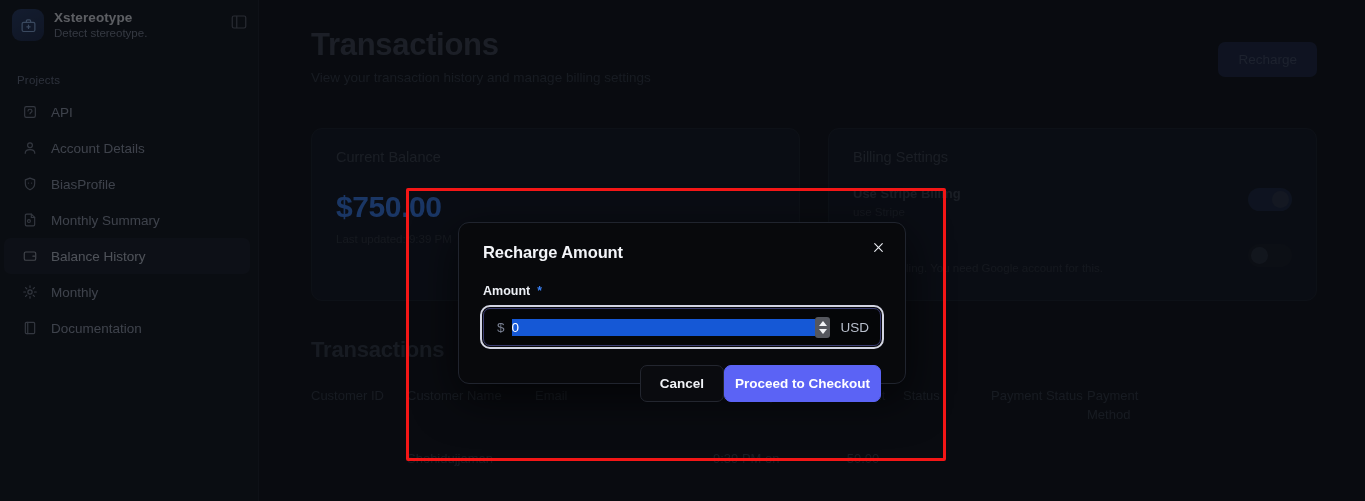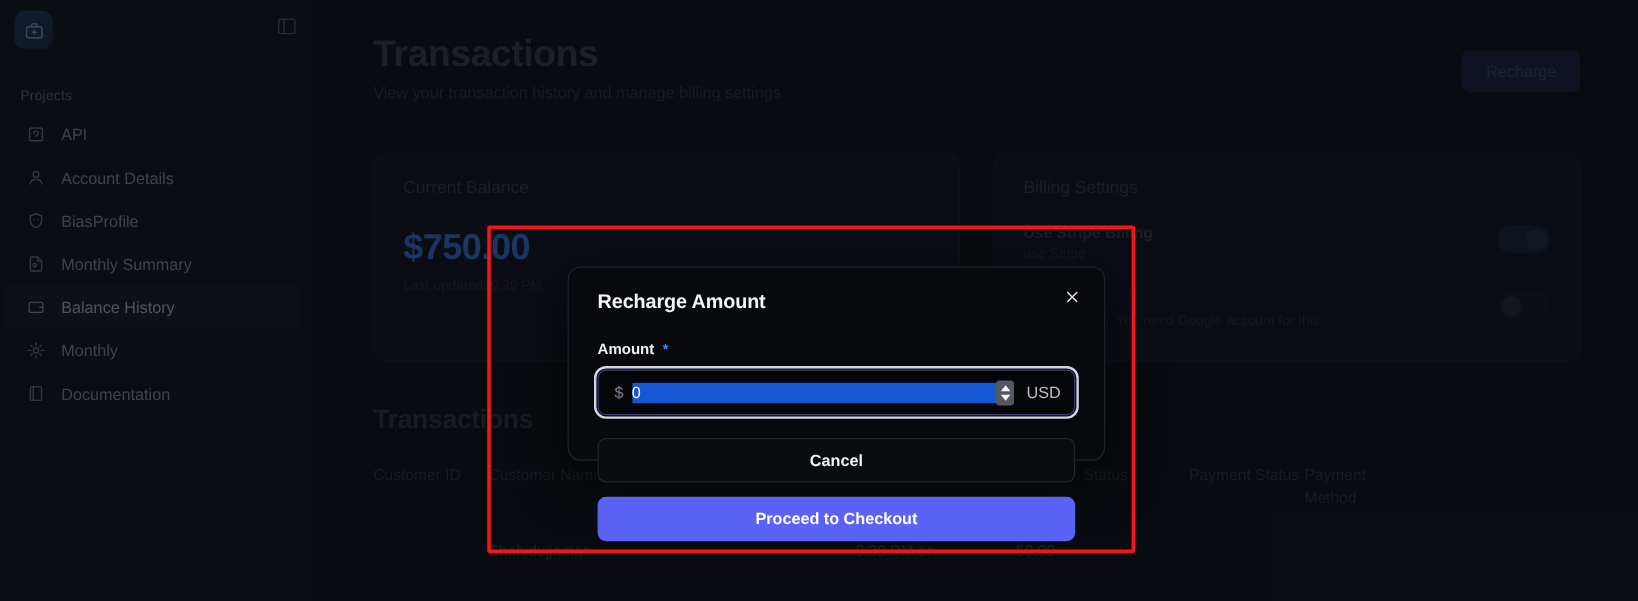--- a/index.html
+++ b/index.html
@@ -156,21 +156,20 @@
   #modal {
     position: absolute;
     left: 458px; top: 222px;
     width: 448px; height: 162px;
     background: #08090c;
     border: 1px solid #20242e;
     border-radius: 11px;
     z-index: 50;
     padding: 20px 24px 0 24px;
     box-shadow: 0 14px 44px rgba(0,0,0,.66);
-    margin-left: 15px;
   }
   .modal-title { font-size: 16.5px; font-weight: 700; color: #f3f5f9; letter-spacing: -.1px; }
   .modal-close {
     position: absolute; right: 17px; top: 15px;
     width: 19px; height: 19px; cursor: pointer;
     display: flex; align-items: center; justify-content: center;
   }
   .modal-close svg { display: block; }
 
   .field-label {
@@ -218,23 +217,22 @@
   }
   .spinner .tri-down {
     width: 0; height: 0;
     border-left: 4.5px solid transparent;
     border-right: 4.5px solid transparent;
     border-top: 5px solid #f2f3f6;
   }
   .cur-suffix { color: #b9bfcc; font-size: 13.5px; margin-left: 10px; }
 
   .modal-actions {
-    display: flex; justify-content: flex-end; gap: 12px;
+    display: flex; justify-content: flex-end; 
     margin-top: 19px;
-    flex-direction: column;
   }
   .btn {
     font-size: 13.5px; font-weight: 700;
     border-radius: 7px; cursor: pointer;
     padding: 10px 19px;
     border: 1px solid transparent;
   }
   .btn-cancel { background: #0a0b0f; color: #f0f2f6; border-color: #23262f; }
   .btn-primary { background: #5b63f5; color: #ffffff; border-color: #5b63f5; padding: 10px 10px; }
 
@@ -256,20 +254,24 @@
 
   <aside id="sidebar">
 
     <div class="brand">
       <div class="brand-logo">
         <svg width="17" height="17" viewBox="0 0 24 24" fill="none" stroke="#8fb4e8" stroke-width="1.7" stroke-linecap="round" stroke-linejoin="round">
           <rect x="3" y="7.5" width="18" height="13" rx="2.2"></rect>
           <path d="M9 7.5V5.6A1.6 1.6 0 0 1 10.6 4h2.8A1.6 1.6 0 0 1 15 5.6V7.5"></path>
           <path d="M12 11.6v4.6M9.7 13.9h4.6"></path>
         </svg>
+      </div>
+      <div class="brand-text">
+        <div class="brand-title">Xstereotype</div>
+        <div class="brand-sub">Detect stereotype.</div>
       </div>
       <div class="panel-toggle">
         <svg width="18" height="18" viewBox="0 0 24 24" fill="none" stroke="#9aa3b5" stroke-width="1.6" stroke-linejoin="round">
           <rect x="3" y="4" width="18" height="16" rx="2.2"></rect>
           <path d="M9 4v16"></path>
         </svg>
       </div>
     </div>
 
     <div class="section-label">Projects</div>

